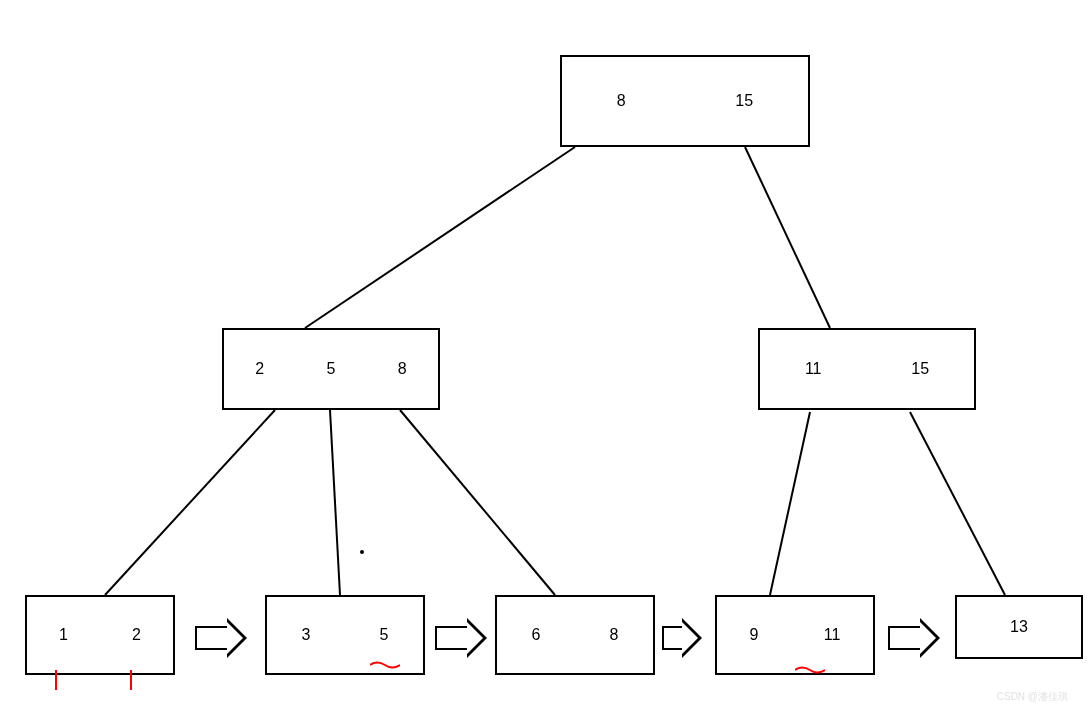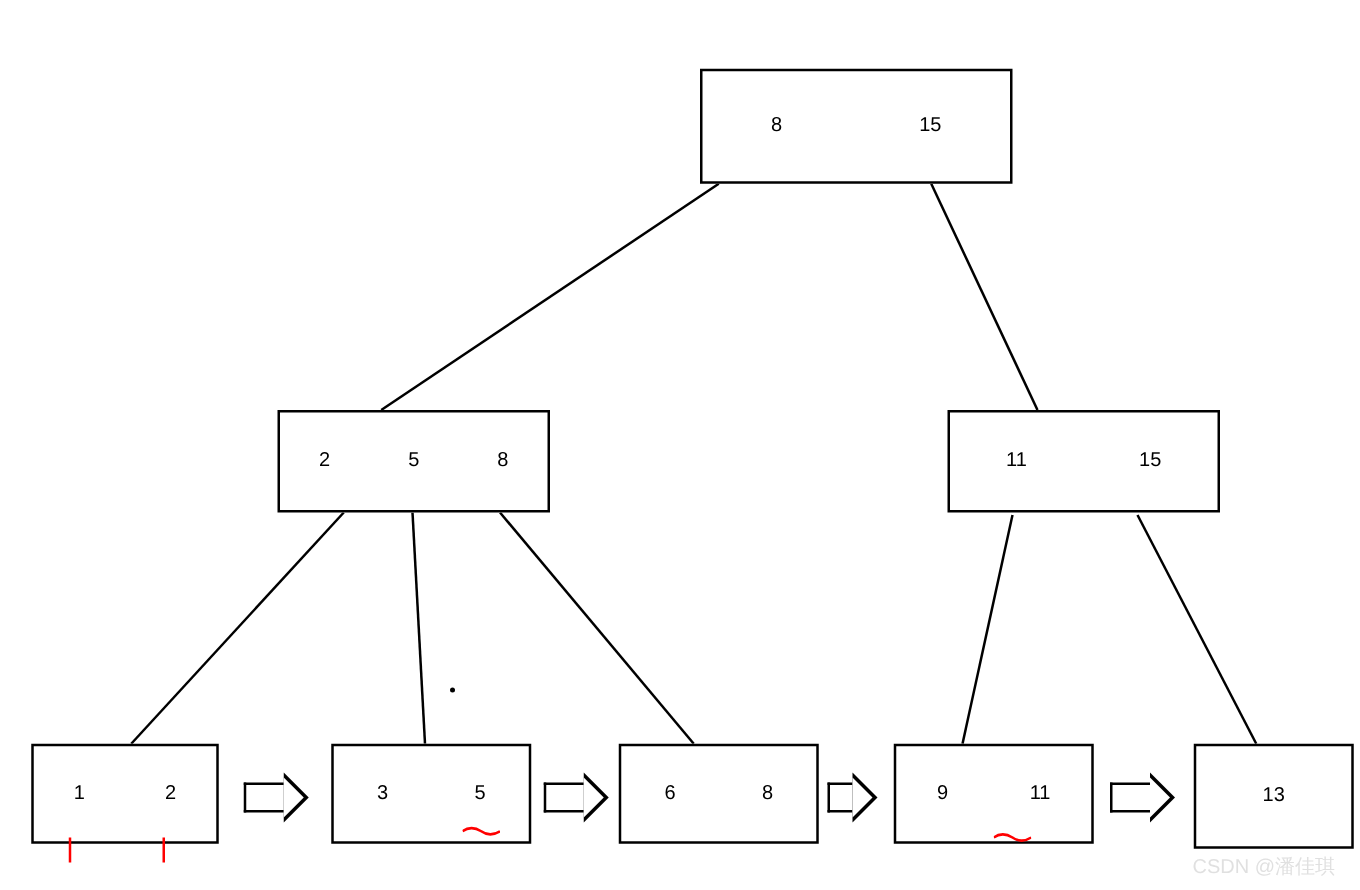--- a/index.html
+++ b/index.html
@@ -61,21 +61,21 @@
       left: 0;
       width: 1088px;
       height: 712px;
       pointer-events: none;
     }
     .watermark {
       position: absolute;
       bottom: 8px;
       right: 20px;
       color: #ccc;
-      font-size: 16px;
+      font-size: 10px;
       opacity: 0.6;
     }
     .red-mark {
       position: absolute;
       background: red;
     }
   </style>
 </head>
 <body>
 
@@ -120,21 +120,21 @@
 <div class="node" style="left:495px; top:595px; width:160px; height:80px;">
   <span>6</span>
   <span>8</span>
 </div>
 
 <div class="node" style="left:715px; top:595px; width:160px; height:80px;">
   <span>9</span>
   <span>11</span>
 </div>
 
-<div class="node" style="left:955px; top:595px; width:128px; height:84px; justify-content:center;">
+<div class="node" style="left:955px; top:595px; width:128px; height:64px; justify-content:center;">
   <span>13</span>
 </div>
 
 <div class="arrow" style="left:195px; top:618px;">
   <div class="arrow-body"></div>
   <div class="arrow-head"></div>
 </div>
 
 <div class="arrow" style="left:435px; top:618px;">
   <div class="arrow-body"></div>

